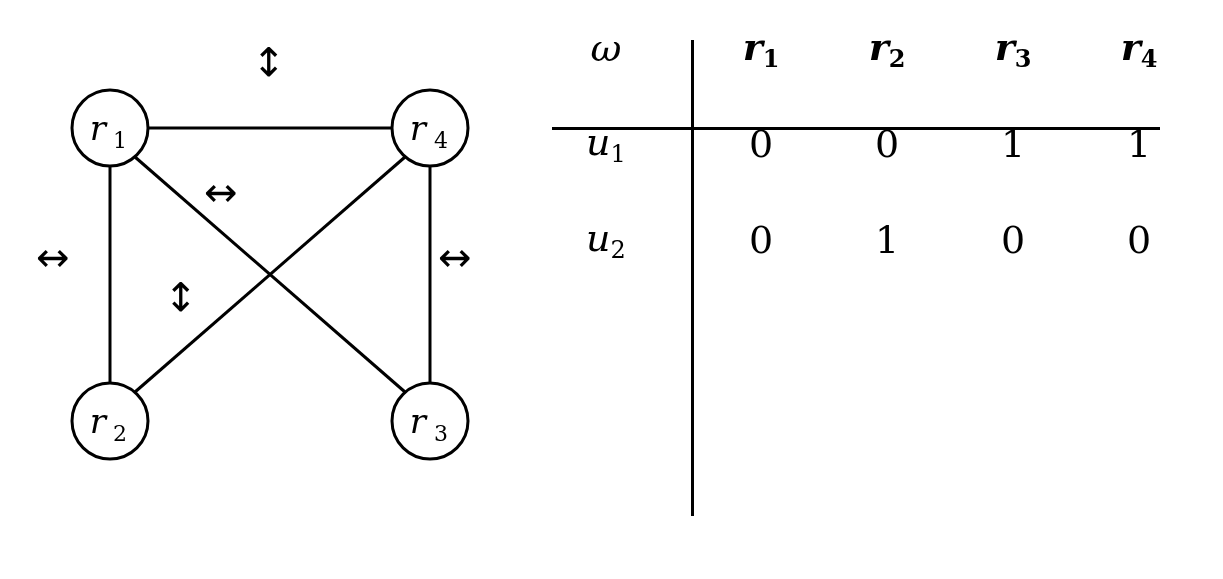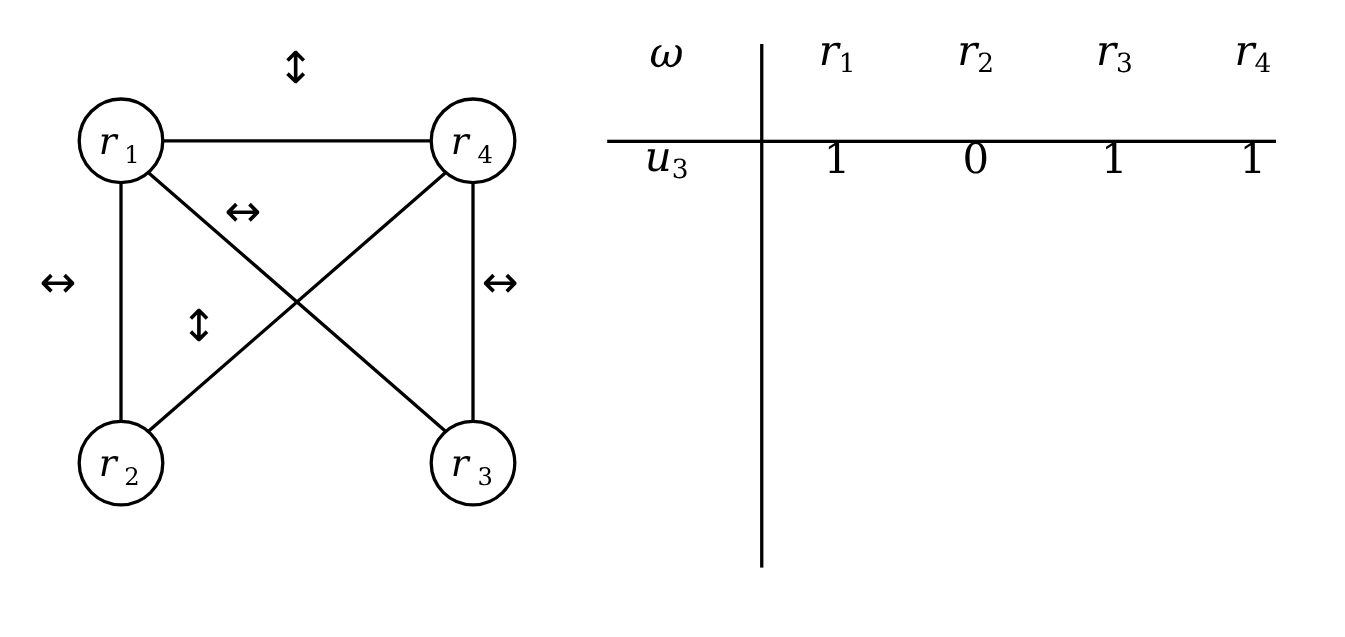--- a/index.html
+++ b/index.html
@@ -81,21 +81,21 @@
     font-style: italic;
   }
   .row-hdr {
     font-style: italic;
   }
   .val-cell {
     font-style: normal;
   }
   .col-w-hdr { width: 132px; }
   .col-gap   { width: 26px; }
-  .col-data  { width: 126px; }
+  .col-data  { width: 126px; font-weight: bold; }
   .sub {
     font-size: 24px;
     font-style: normal;
     vertical-align: -0.28em;
     letter-spacing: 0;
   }
   
   #vrule {
     position: absolute;
     background: #000000;
@@ -154,28 +154,36 @@
       <tbody>
         <tr>
           <td class="hdr-cell col-w-hdr">ω</td>
           <td class="col-gap"></td>
           <td class="hdr-cell col-data"><span>r</span><span class="sub">1</span></td>
           <td class="hdr-cell col-data"><span>r</span><span class="sub">2</span></td>
           <td class="hdr-cell col-data"><span>r</span><span class="sub">3</span></td>
           <td class="hdr-cell col-data"><span>r</span><span class="sub">4</span></td>
         </tr>
 
-
-
         <tr>
-          <td class="row-hdr"><span>u</span><span class="sub">3</span></td>
+          <td class="row-hdr"><span>u</span><span class="sub">1</span></td>
           <td></td>
-          <td class="val-cell">1</td>
+          <td class="val-cell">0</td>
           <td class="val-cell">0</td>
           <td class="val-cell">1</td>
           <td class="val-cell">1</td>
         </tr>
+
+        <tr>
+          <td class="row-hdr"><span>u</span><span class="sub">2</span></td>
+          <td></td>
+          <td class="val-cell">0</td>
+          <td class="val-cell">1</td>
+          <td class="val-cell">0</td>
+          <td class="val-cell">0</td>
+        </tr>
+
 
       </tbody>
     </table>
   </div>
 
 </div>
 
 </body></html>

